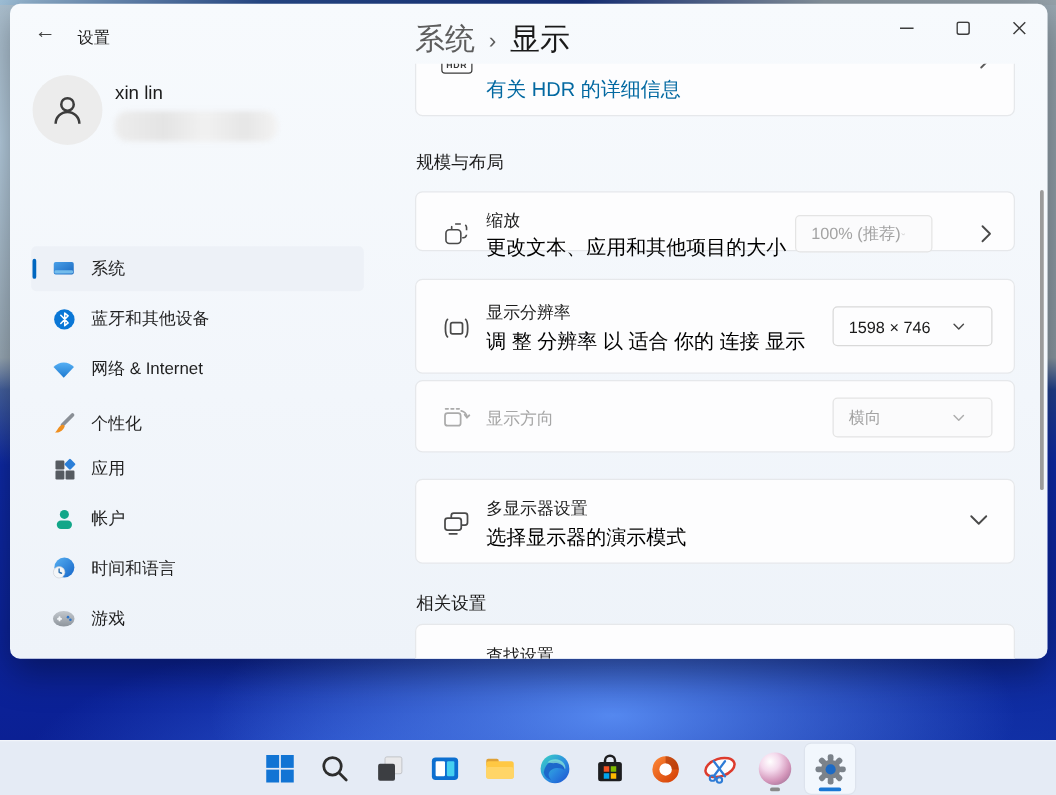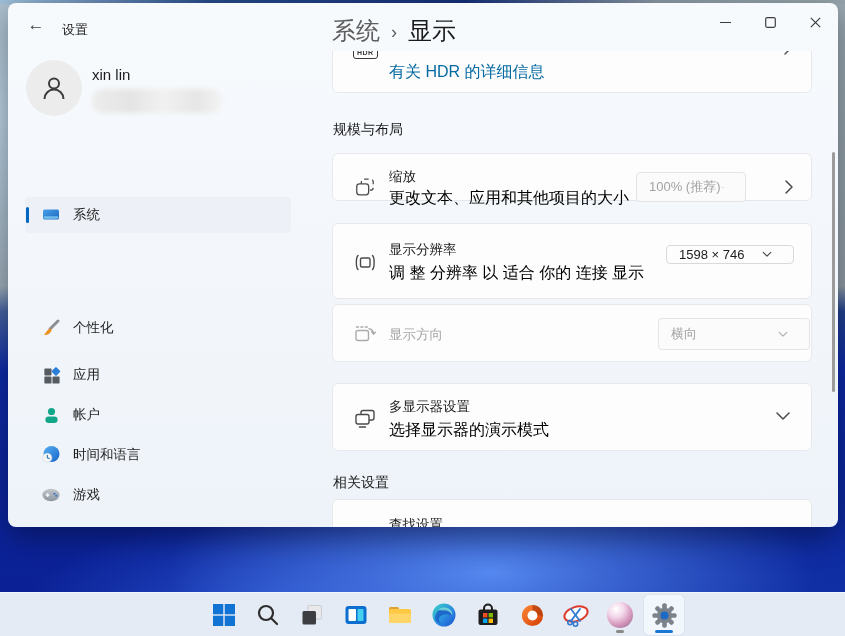--- a/index.html
+++ b/index.html
@@ -119,23 +119,46 @@
               <stop offset="1" stop-color="#1a68c0"></stop>
             </linearGradient>
           </defs>
         <rect x="2" y="4.5" width="16" height="10" rx="1.5" fill="url(#sysg)"></rect>
         <rect x="2.6" y="11.2" width="14.8" height="2.6" rx="1" fill="#7cc3ee" opacity=".9"></rect>
       </svg>
     </span>
     <span class="nav-label">系统</span>
   </div>
 
-
-
-  <div class="nav-item" style="top:307px">
+  <div class="nav-item" style="top:234px">
+    <span class="nav-ic">
+      <svg width="19" height="19" viewBox="0 0 20 20">
+        <circle cx="10" cy="10" r="8.6" fill="#0a77d6"></circle>
+        <path d="M7 6.5 L13.2 13 L10.3 15.3 V4.7 L13.2 7 L7 13.5" fill="none" stroke="#fff" stroke-width="1.3" stroke-linejoin="round" stroke-linecap="round"></path>
+      </svg>
+    </span>
+    <span class="nav-label">蓝牙和其他设备</span>
+  </div>
+
+  <div class="nav-item" style="top:274px">
+    <span class="nav-ic">
+      <svg width="20" height="20" viewBox="0 0 22 20">
+        <defs>
+            <linearGradient id="wifig" x1="0" y1="0" x2="0" y2="1">
+              <stop offset="0" stop-color="#56b0f4"></stop>
+              <stop offset="1" stop-color="#1d79d0"></stop>
+            </linearGradient>
+          </defs>
+        <path d="M2 8.5 A 12 12 0 0 1 20 8.5 L 11 18 Z" fill="url(#wifig)"></path>
+      </svg>
+    </span>
+    <span class="nav-label">网络 &amp; Internet</span>
+  </div>
+
+  <div class="nav-item" style="top:318px">
     <span class="nav-ic">
       <svg width="20" height="20" viewBox="0 0 20 20">
         <line x1="17" y1="3" x2="9" y2="11" stroke="#8a8f96" stroke-width="3" stroke-linecap="round"></line>
         <path d="M9.5 10.5 C6 11.5 5.5 14.5 3 17 C6.5 17.5 9.5 15.5 10.8 12 Z" fill="#ef8f1f"></path>
       </svg>
     </span>
     <span class="nav-label">个性化</span>
   </div>
 
   <div class="nav-item" style="top:354px">
@@ -242,39 +265,39 @@
       <div class="card" style="top:172px;height:76px">
         <span class="row-icon" style="top:25px">
           <svg width="24" height="24" viewBox="0 0 24 24">
             <rect x="7.5" y="8" width="9.5" height="9" rx="1.5" fill="none" stroke="#4a4a4a" stroke-width="1.4"></rect>
             <path d="M5 5.5 C2.8 7.5 2.8 17.5 5 19.5" fill="none" stroke="#4a4a4a" stroke-width="1.4" stroke-linecap="round"></path>
             <path d="M19.5 5.5 C21.7 7.5 21.7 17.5 19.5 19.5" fill="none" stroke="#4a4a4a" stroke-width="1.4" stroke-linecap="round"></path>
           </svg>
         </span>
         <div class="row-title" style="top:17px">显示分辨率</div>
         <div class="row-sub" style="top:39px">调 整 分辨率 以 适合 你的 连接 显示</div>
-        <div class="dd" style="right:17px;top:21px;width:128px;height:19px">
+        <div class="dd" style="right:17px;top:21px;width:128px;height:32px">
           <span class="dd-val">1598 × 746</span>
           <svg width="10" height="7" viewBox="0 0 12 8">
               <polyline points="1.5,1.5 6,6 10.5,1.5" fill="none" stroke="#4a4a4a" stroke-width="1.4" stroke-linecap="round" stroke-linejoin="round"></polyline>
             </svg>
         </div>
       </div>
 
       <div class="card" style="top:253px;height:58px">
         <span class="row-icon" style="top:16px">
           <svg width="24" height="24" viewBox="0 0 24 24">
             <rect x="3" y="8.5" width="12.5" height="10" rx="2" fill="none" stroke="#ababab" stroke-width="1.4"></rect>
             <path d="M3.5 5 h11" stroke="#ababab" stroke-width="1.4" stroke-dasharray="2 2.4" stroke-linecap="round"></path>
             <path d="M20.5 12 a5.5 5.5 0 0 0 -4.5 -5.3" fill="none" stroke="#ababab" stroke-width="1.4" stroke-linecap="round"></path>
             <path d="M20.5 12 l-1.8 -2.2 M20.5 12 l2 -1.8" stroke="#ababab" stroke-width="1.4" stroke-linecap="round" fill="none"></path>
           </svg>
         </span>
         <div class="row-title disabled-text" style="top:21px">显示方向</div>
-        <div class="dd disabled" style="right:1px;top:13px;width:152px;height:32px">
+        <div class="dd disabled" style="right:17px;top:13px;width:128px;height:32px">
           <span class="dd-val">横向</span>
           <svg width="10" height="7" viewBox="0 0 12 8">
               <polyline points="1.5,1.5 6,6 10.5,1.5" fill="none" stroke="#adadad" stroke-width="1.4" stroke-linecap="round" stroke-linejoin="round"></polyline>
             </svg>
         </div>
       </div>
 
       <div class="card" style="top:332px;height:68px">
         <span class="row-icon" style="top:21px">
           <svg width="24" height="24" viewBox="0 0 24 24">

